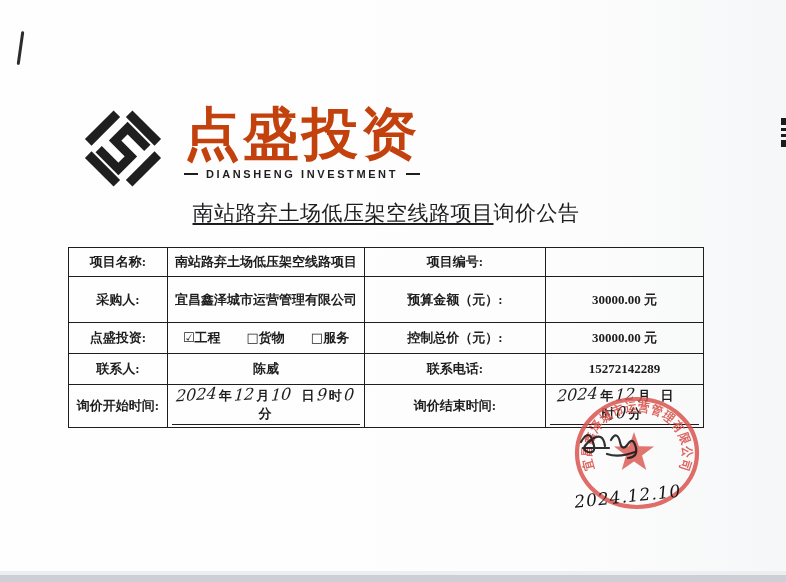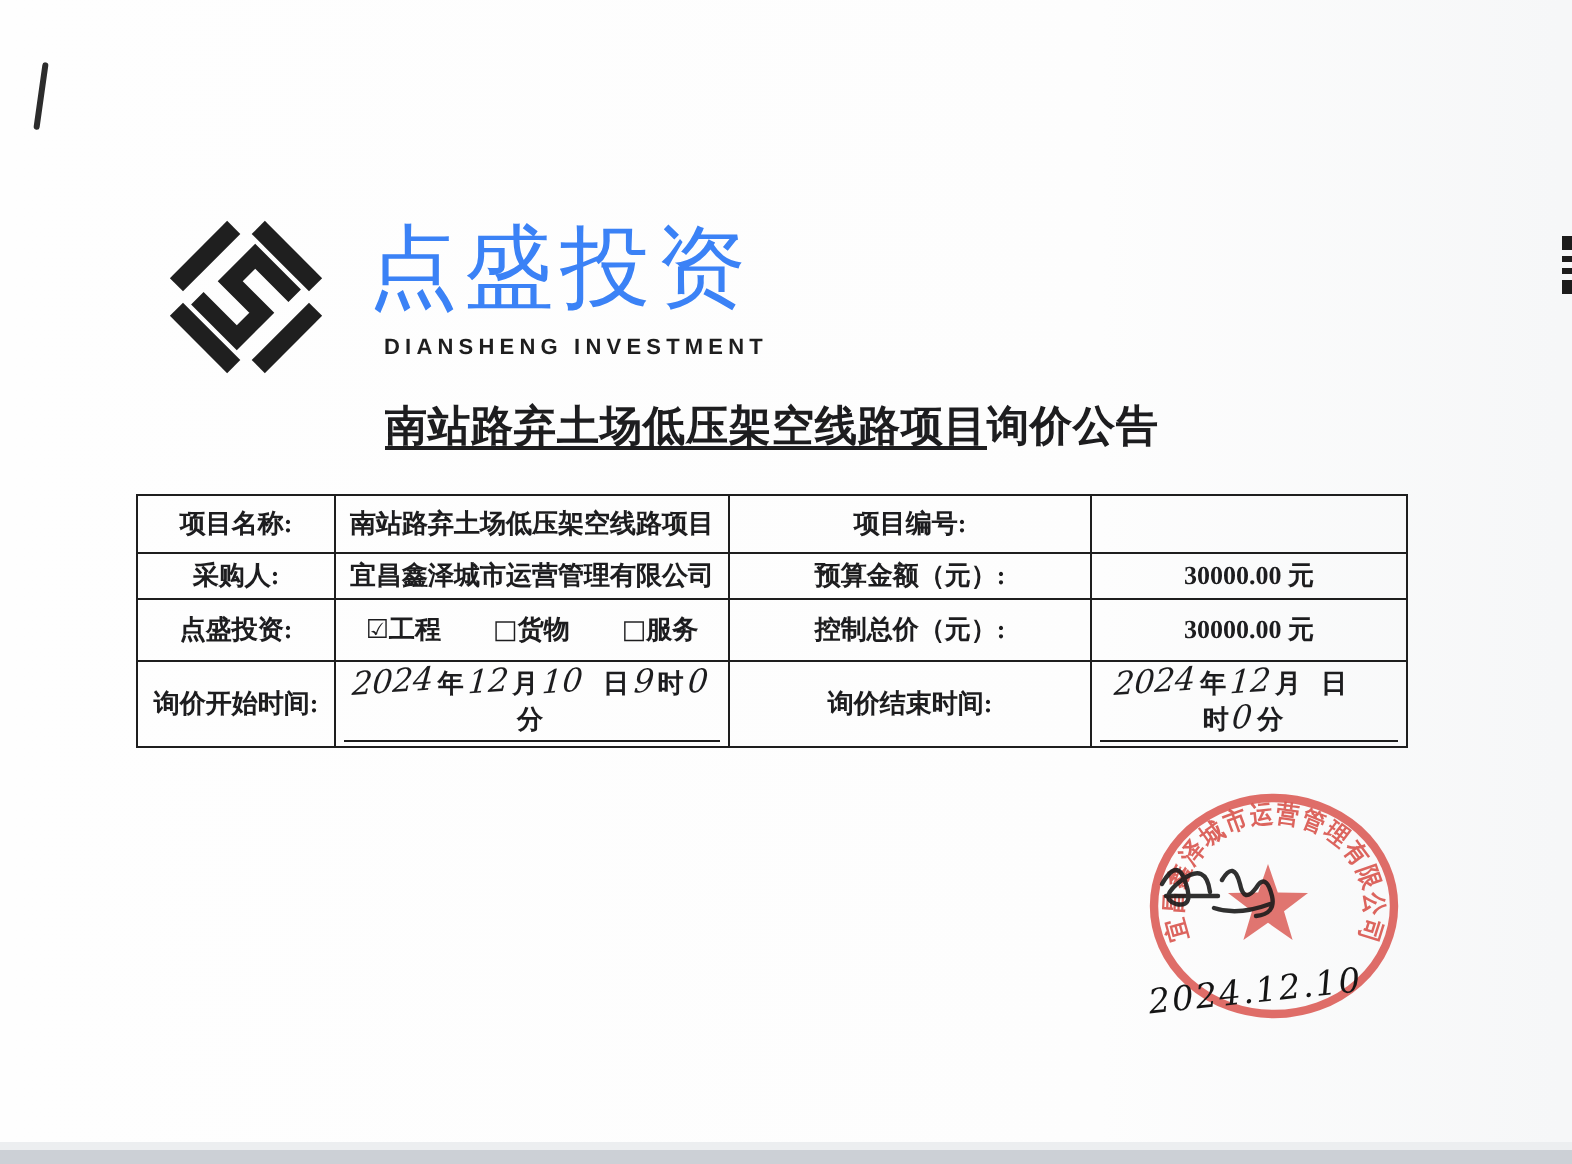--- a/index.html
+++ b/index.html
@@ -25,33 +25,33 @@
   .edge-dashes div:nth-child(4){height:7px;}
   .page-edge-light{ position:absolute; left:0; bottom:7px; width:100%; height:4px; background:#eceef0; }
   .page-edge{ position:absolute; left:0; bottom:0; width:100%; height:7px; background:#ccd0d6; }
 
   
   .logo{ position:absolute; left:74px; top:102px; display:flex; align-items:flex-start; }
   .logo-icon{ width:98px; height:93px; }
   .logo-txt{ margin-left:12px; padding-top:4px; }
   .logo-cn{
     font-family:"Liberation Sans","DejaVu Sans",sans-serif;
-    font-size:45px; font-weight:400; letter-spacing:3px; color:#3b82f6; line-height:56px;
+    font-size:56px; font-weight:700; letter-spacing:3px; color:#c2410c; line-height:56px;
   }
   .logo-en{ display:flex; align-items:center; margin-top:6px; color:#1e1e1e; }
   .logo-en .rule{ flex:1; height:2px; background:#1e1e1e; }
   .logo-en span{
     font-family:"Liberation Sans","DejaVu Sans",sans-serif;
     font-size:11px; font-weight:bold; letter-spacing:2.6px; padding:0 8px; white-space:nowrap;
   }
 
   
   .doc-title{
     position:absolute; left:68px; top:199px; width:636px; text-align:center;
-    font-size:21px; font-weight:bold; letter-spacing:0.5px; white-space:nowrap;
+    font-size:21px; font-weight:normal; letter-spacing:0.5px; white-space:nowrap;
   }
   .doc-title .u{ text-decoration:underline; text-underline-offset:3px; text-decoration-thickness:1.5px; }
 
   
   table.form{
     position:absolute; left:68px; top:247px; width:635px;
     border-collapse:collapse; table-layout:fixed;
   }
   table.form td{
     border:1.6px solid #1e1e1e;
@@ -127,33 +127,39 @@
       <col style="width:181px">
       <col style="width:158px">
     </colgroup>
   <tbody>
       <tr style="height:29px">
     <td>项目名称:</td>
     <td class="val">南站路弃土场低压架空线路项目</td>
     <td>项目编号:</td>
     <td class="val"></td>
   </tr>
-  <tr style="height:23px">
+  <tr style="height:46px">
     <td>采购人:</td>
     <td class="val">宜昌鑫泽城市运营管理有限公司</td>
     <td>预算金额（元）:</td>
     <td class="val">30000.00 元</td>
   </tr>
   <tr style="height:31px">
     <td>点盛投资:</td>
     <td class="val left cb-group">
       <span class="cb">☑</span><span>工程</span><span class="gap"></span><span class="cb">□</span><span>货物</span><span class="gap"></span><span class="cb">□</span><span>服务</span>
     </td>
     <td>控制总价（元）:</td>
     <td class="val">30000.00 元</td>
+  </tr>
+  <tr style="height:31px">
+    <td>联系人:</td>
+    <td class="val">陈威</td>
+    <td>联系电话:</td>
+    <td class="val">15272142289</td>
   </tr>
   <tr style="height:36px">
     <td>询价开始时间:</td>
     <td class="val left">
       <span class="blank-underline" style="min-width:170px">
         <span class="hw">2024</span><span class="seg-print">年</span><span class="hw">12</span><span class="seg-print">月</span><span class="hw">10</span><span class="seg-gap" style="width:8px"></span><span class="seg-print">日</span><span class="hw">9</span><span class="seg-print">时</span><span class="hw">0</span><span class="seg-print">分</span>
       </span>
     </td>
     <td>询价结束时间:</td>
     <td class="val left" style="padding-left:4px">

